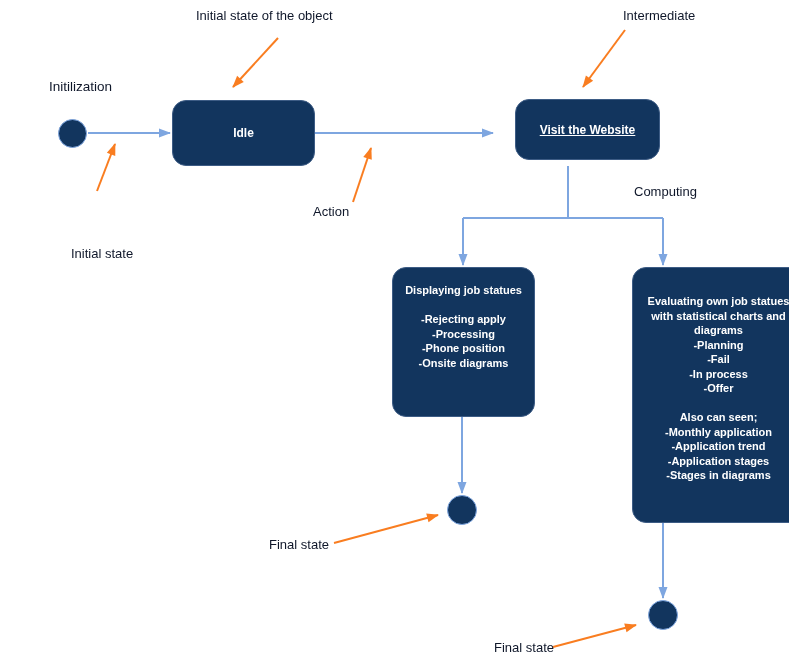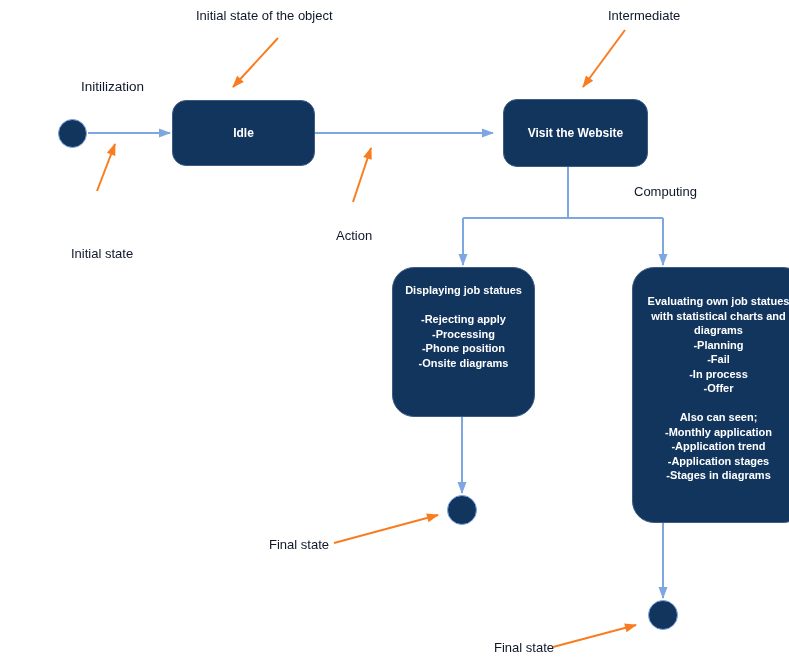--- a/index.html
+++ b/index.html
@@ -34,21 +34,21 @@
     justify-content: center;
     text-align: center;
     box-sizing: border-box;
   }
   .state-title {
     font-size: 12px;
     font-weight: 600;
     color: #ffffff;
   }
   .composite {
-    border-radius: 22px;
+    border-radius: 14px;
     align-items: flex-start;
   }
   .state-lines {
     width: 100%;
     padding: 0 3px;
     box-sizing: border-box;
     font-size: 11px;
     font-weight: 600;
     line-height: 14.5px;
     text-align: center;
@@ -101,21 +101,21 @@
     <path class="ann" d="M334 543 L438 515" marker-end="url(#arrowOrange)"></path>
     <path class="ann" d="M553 647 L636 625" marker-end="url(#arrowOrange)"></path>
   </svg>
 
   <div class="state-circle" style="left:58px; top:119px; width:29px; height:29px;"></div>
 
   <div class="state-box" style="left:172px; top:100px; width:143px; height:66px;">
     <span class="state-title">Idle</span>
   </div>
 
-  <div class="state-box" style="left:503px; top:99px; width:145px; height:68px;">
+  <div class="state-box" style="left:515px; top:99px; width:145px; height:61px;text-decoration:underline;">
     <span class="state-title">Visit the Website</span>
   </div>
 
   <div class="state-box composite" style="left:392px; top:267px; width:143px; height:150px; padding-top:15px;">
     <div class="state-lines">
         <div>Displaying job statues</div>
         <div>&nbsp;</div>
         <div>-Rejecting apply</div>
         <div>-Processing</div>
         <div>-Phone position</div>
@@ -136,29 +136,29 @@
         <div>-Application trend</div>
         <div>-Application stages</div>
         <div>-Stages in diagrams</div>
       </div>
   </div>
 
   <div class="state-circle" style="left:447px; top:495px; width:30px; height:30px;"></div>
 
   <div class="state-circle" style="left:648px; top:600px; width:30px; height:30px;"></div>
 
-  <div class="label label-big" style="left:49px; top:79px;margin-left:32px;">Initilization</div>
+  <div class="label label-big" style="left:49px; top:79px;">Initilization</div>
 
   <div class="label" style="left:196px; top:8px;">Initial state of the object</div>
 
-  <div class="label" style="left:608px; top:8px;text-align:center;">Intermediate</div>
+  <div class="label" style="left:623px; top:8px;text-align:center;">Intermediate</div>
 
   <div class="label" style="left:71px; top:199px;margin-top:47px;">Initial state</div>
 
-  <div class="label" style="left:336px; top:204px;margin-top:24px;">Action</div>
+  <div class="label" style="left:313px; top:204px;">Action</div>
 
   <div class="label" style="left:634px; top:184px;">Computing</div>
 
   <div class="label" style="left:269px; top:537px;">Final state</div>
 
   <div class="label" style="left:494px; top:640px;">Final state</div>
 
 </div>
 
 </body></html>

